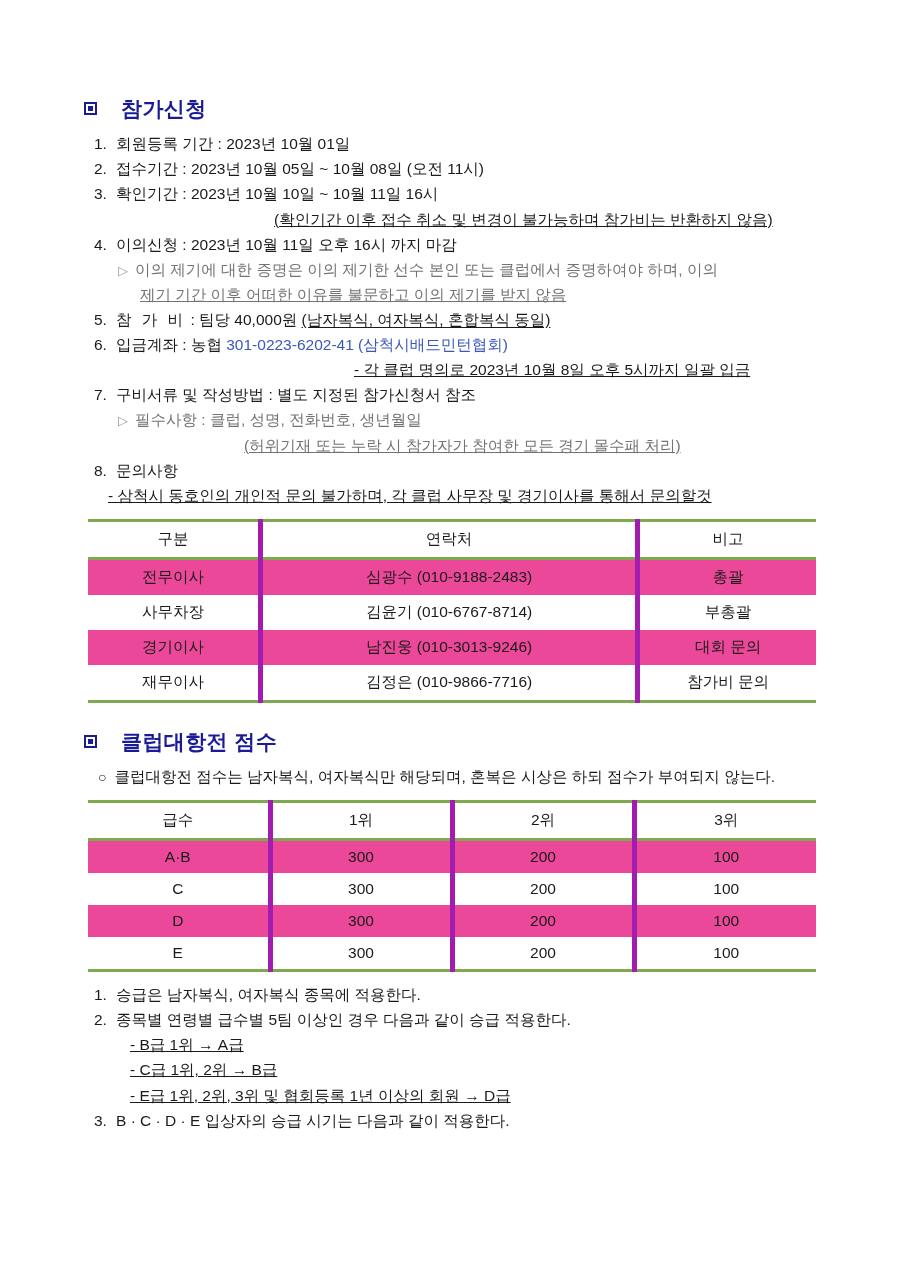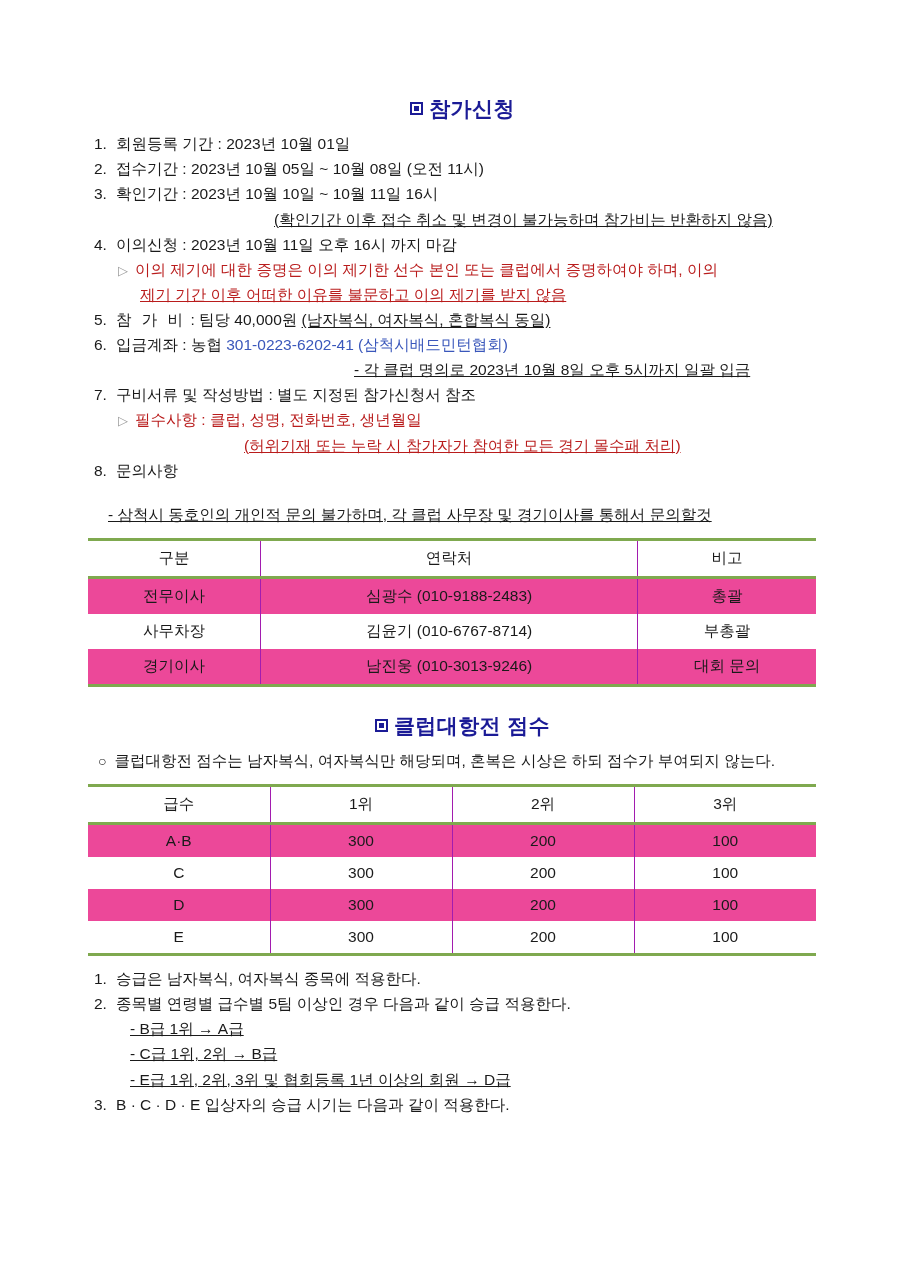--- a/index.html
+++ b/index.html
@@ -18,23 +18,22 @@
   }
   .page {
     padding: 96px 64px 0 84px;
     box-sizing: border-box;
   }
 
   
   .section-head {
     display: flex;
     align-items: center;
-    gap: 6px;
+    gap: 24px;
     margin: 0 0 10px 0;
-    justify-content: center;
   }
   .sq-bullet {
     width: 13px;
     height: 13px;
     border: 2px solid #1b1b96;
     box-sizing: border-box;
     position: relative;
     flex: 0 0 auto;
   }
   .sq-bullet::after {
@@ -91,21 +90,21 @@
   }
   .tri {
     flex: 0 0 auto;
     color: #9a9a9a;
     font-size: 13px;
     margin-right: 7px;
     line-height: 1;
   }
   .tri-body { flex: 1 1 auto; }
 
-  .red  { color: #b91c1c; }
+  .red  { color: #737373; }
   .blue { color: #3a57bb; }
   .uline { text-decoration: underline; text-underline-offset: 2px; }
   .spaced { letter-spacing: 3px; }
 
   
   .circ-row {
     display: flex;
     align-items: baseline;
     line-height: 1.62;
     padding-left: 14px;
@@ -123,21 +122,21 @@
     border-collapse: collapse;
     width: 728px;
     table-layout: fixed;
   }
   table.doc th, table.doc td {
     text-align: center;
     font-weight: normal;
     font-size: 15.5px;
     padding: 7px 4px;
     border-left: 1px solid #cfe0b8;
-    border-right: 1px solid #a21caf;
+    border-right: 5px solid #a21caf;
     white-space: nowrap;
   }
   table.doc th:first-child, table.doc td:first-child { border-left: none; }
   table.doc th:last-child,  table.doc td:last-child  { border-right: none; }
   table.doc thead th {
     border-top: 3px solid #7fa94f;
     border-bottom: 3px solid #7fa94f;
   }
   table.doc tbody tr:last-child td {
     border-bottom: 3px solid #7fa94f;
@@ -208,21 +207,21 @@
       <span class="tri">▷</span>
       <span class="tri-body red">필수사항 : 클럽, 성명, 전화번호, 생년월일</span>
     </li>
     <li class="cont-line red" style="padding-left:160px;">(허위기재 또는 누락 시 참가자가 참여한 모든 경기 몰수패 처리)</li>
 
     <li class="num-row">
       <span class="idx">8.</span>
       <span class="txt">문의사항</span>
     </li>
 
-    <li class="cont-line" style="padding-left:24px;margin-top:19px;">- 삼척시 동호인의 개인적 문의 불가하며, 각 클럽 사무장 및 경기이사를 통해서 문의할것</li>
+    <li class="cont-line" style="padding-left:24px;">- 삼척시 동호인의 개인적 문의 불가하며, 각 클럽 사무장 및 경기이사를 통해서 문의할것</li>
   </ul>
 
   <div class="tbl-wrap">
     <table class="doc">
       <colgroup>
         <col style="width:23.7%">
           <col style="width:51.8%">
           <col style="width:24.5%">
       </colgroup>
       <thead>
@@ -240,20 +239,25 @@
         </tr>
         <tr>
           <td>사무차장</td>
           <td>김윤기 (010-6767-8714)</td>
           <td>부총괄</td>
         </tr>
         <tr class="alt">
           <td>경기이사</td>
           <td>남진웅 (010-3013-9246)</td>
           <td>대회 문의</td>
+        </tr>
+        <tr>
+          <td>재무이사</td>
+          <td>김정은 (010-9866-7716)</td>
+          <td>참가비 문의</td>
         </tr>
       </tbody>
     </table>
   </div>
 
   <div class="gap-a"></div>
 
   <div class="section-head">
     <span class="sq-bullet"></span>
     <span class="section-title">클럽대항전 점수</span>

